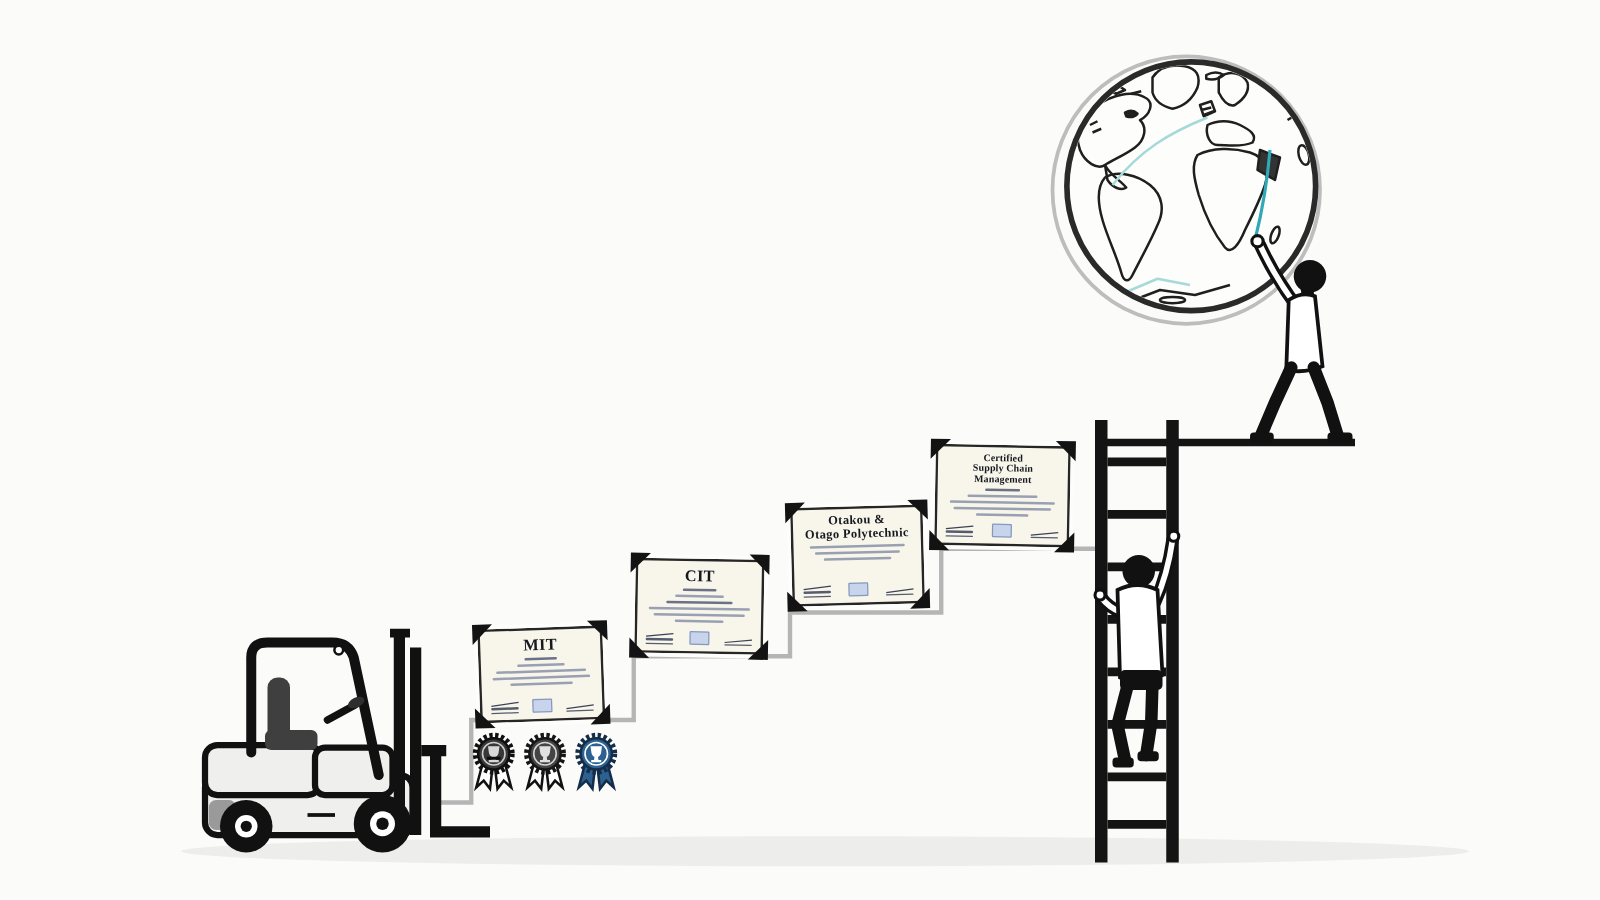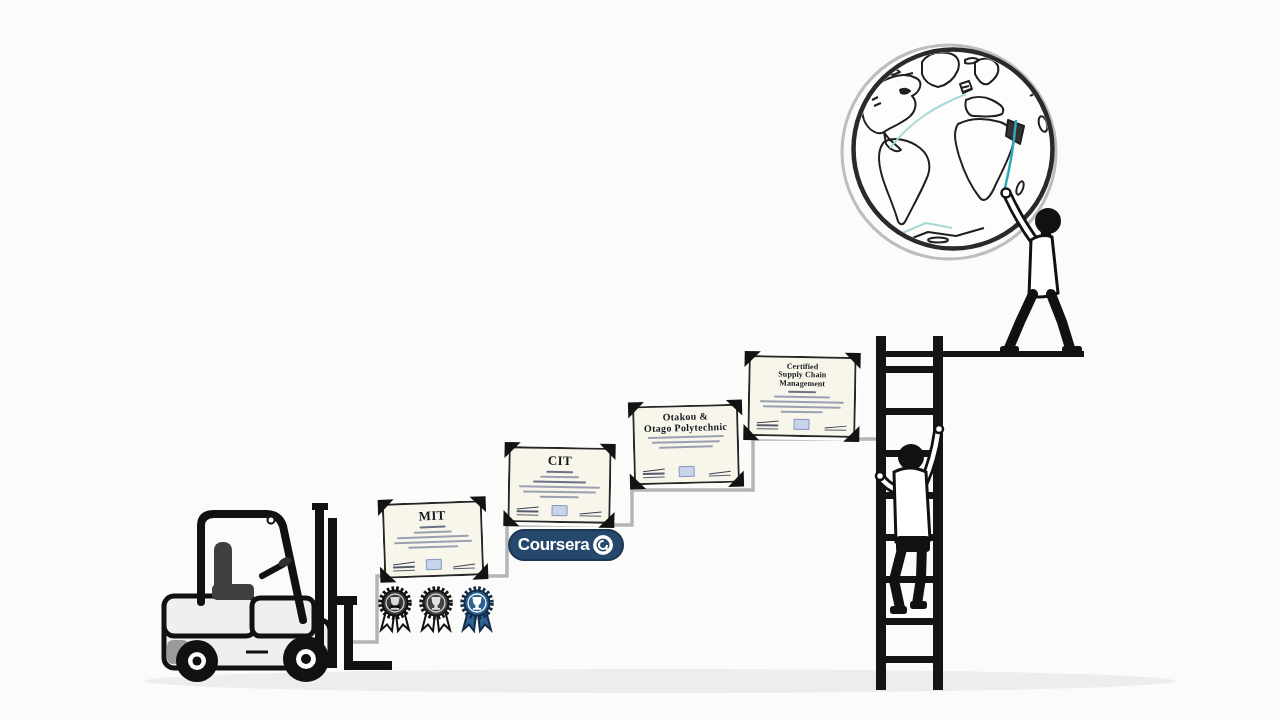--- a/index.html
+++ b/index.html
@@ -305,23 +305,14 @@
           <div class="line"></div>
       </div>
       <div class="seal"></div>
       <div class="sig">
         <div class="scrawl"></div>
           <div class="line"></div>
       </div>
     </div>
   </div>
 
-  <div class="coursera-pill">
-    <span class="coursera-label">Coursera</span>
-    <svg width="22" height="22" viewBox="0 0 22 22">
-      <circle cx="11" cy="11" r="10" fill="#ffffff"></circle>
-      <circle cx="11" cy="11" r="6.5" fill="#26486c"></circle>
-      <circle cx="11" cy="11" r="4" fill="none" stroke="#ffffff" stroke-width="2.2" stroke-dasharray="19 7"></circle>
-      <line x1="14" y1="14" x2="16.5" y2="16.5" stroke="#ffffff" stroke-width="2.2" stroke-linecap="round"></line>
-    </svg>
-  </div>
 
 </div>
 
 </body></html>

